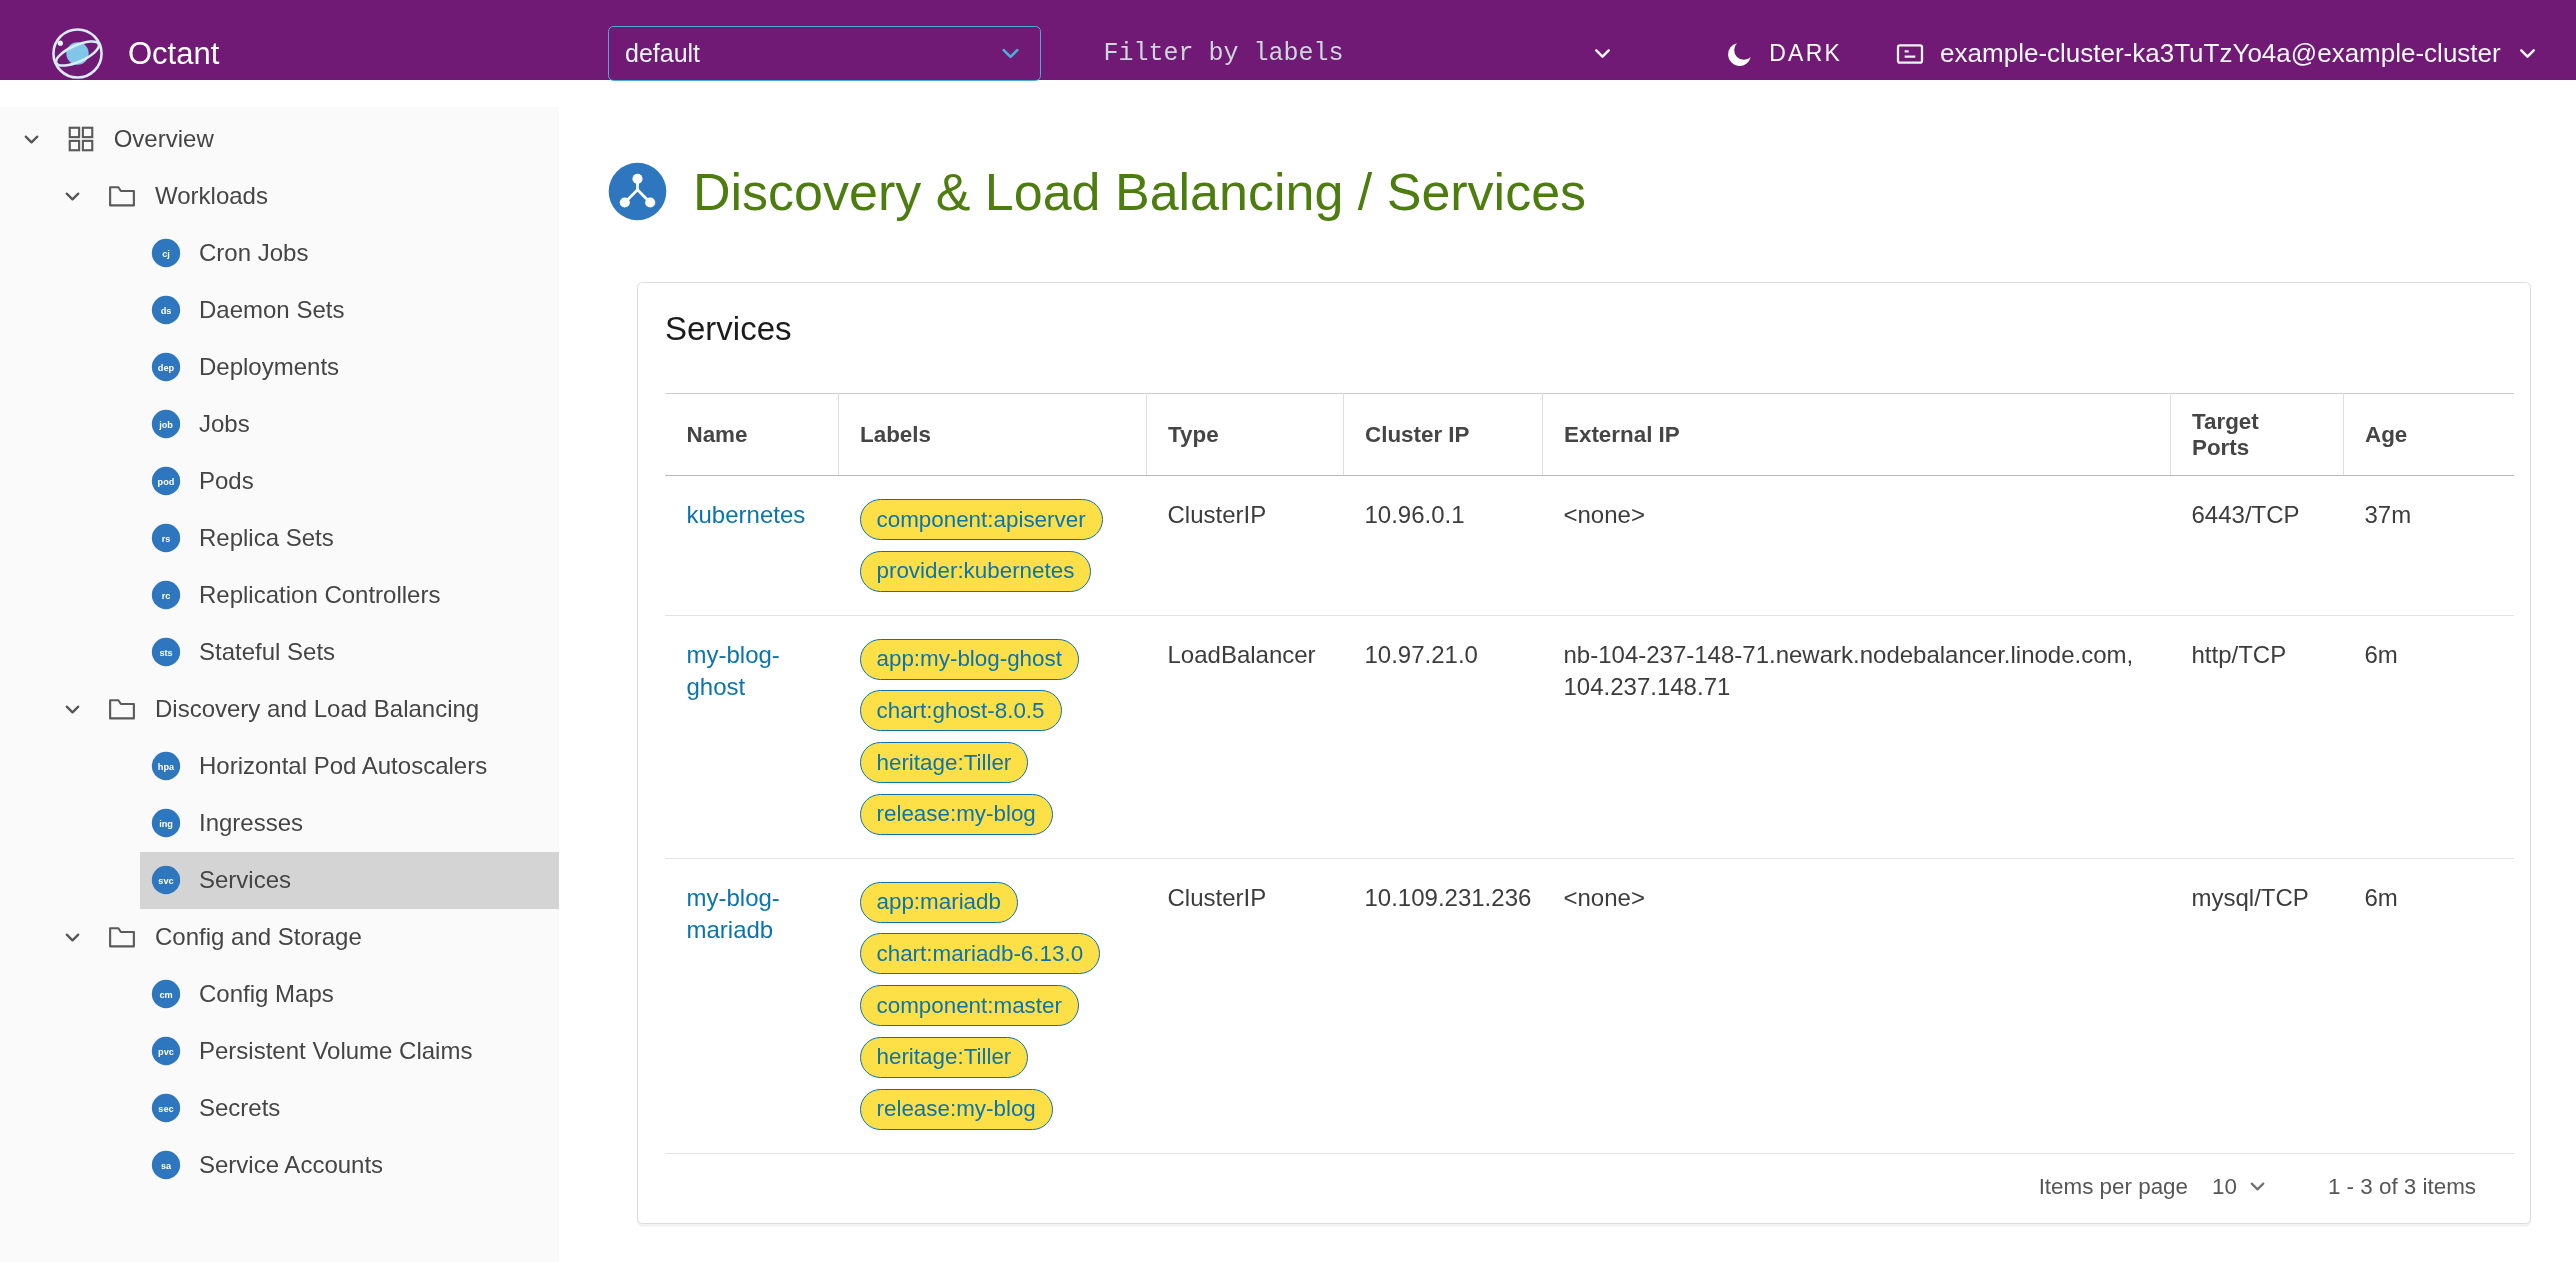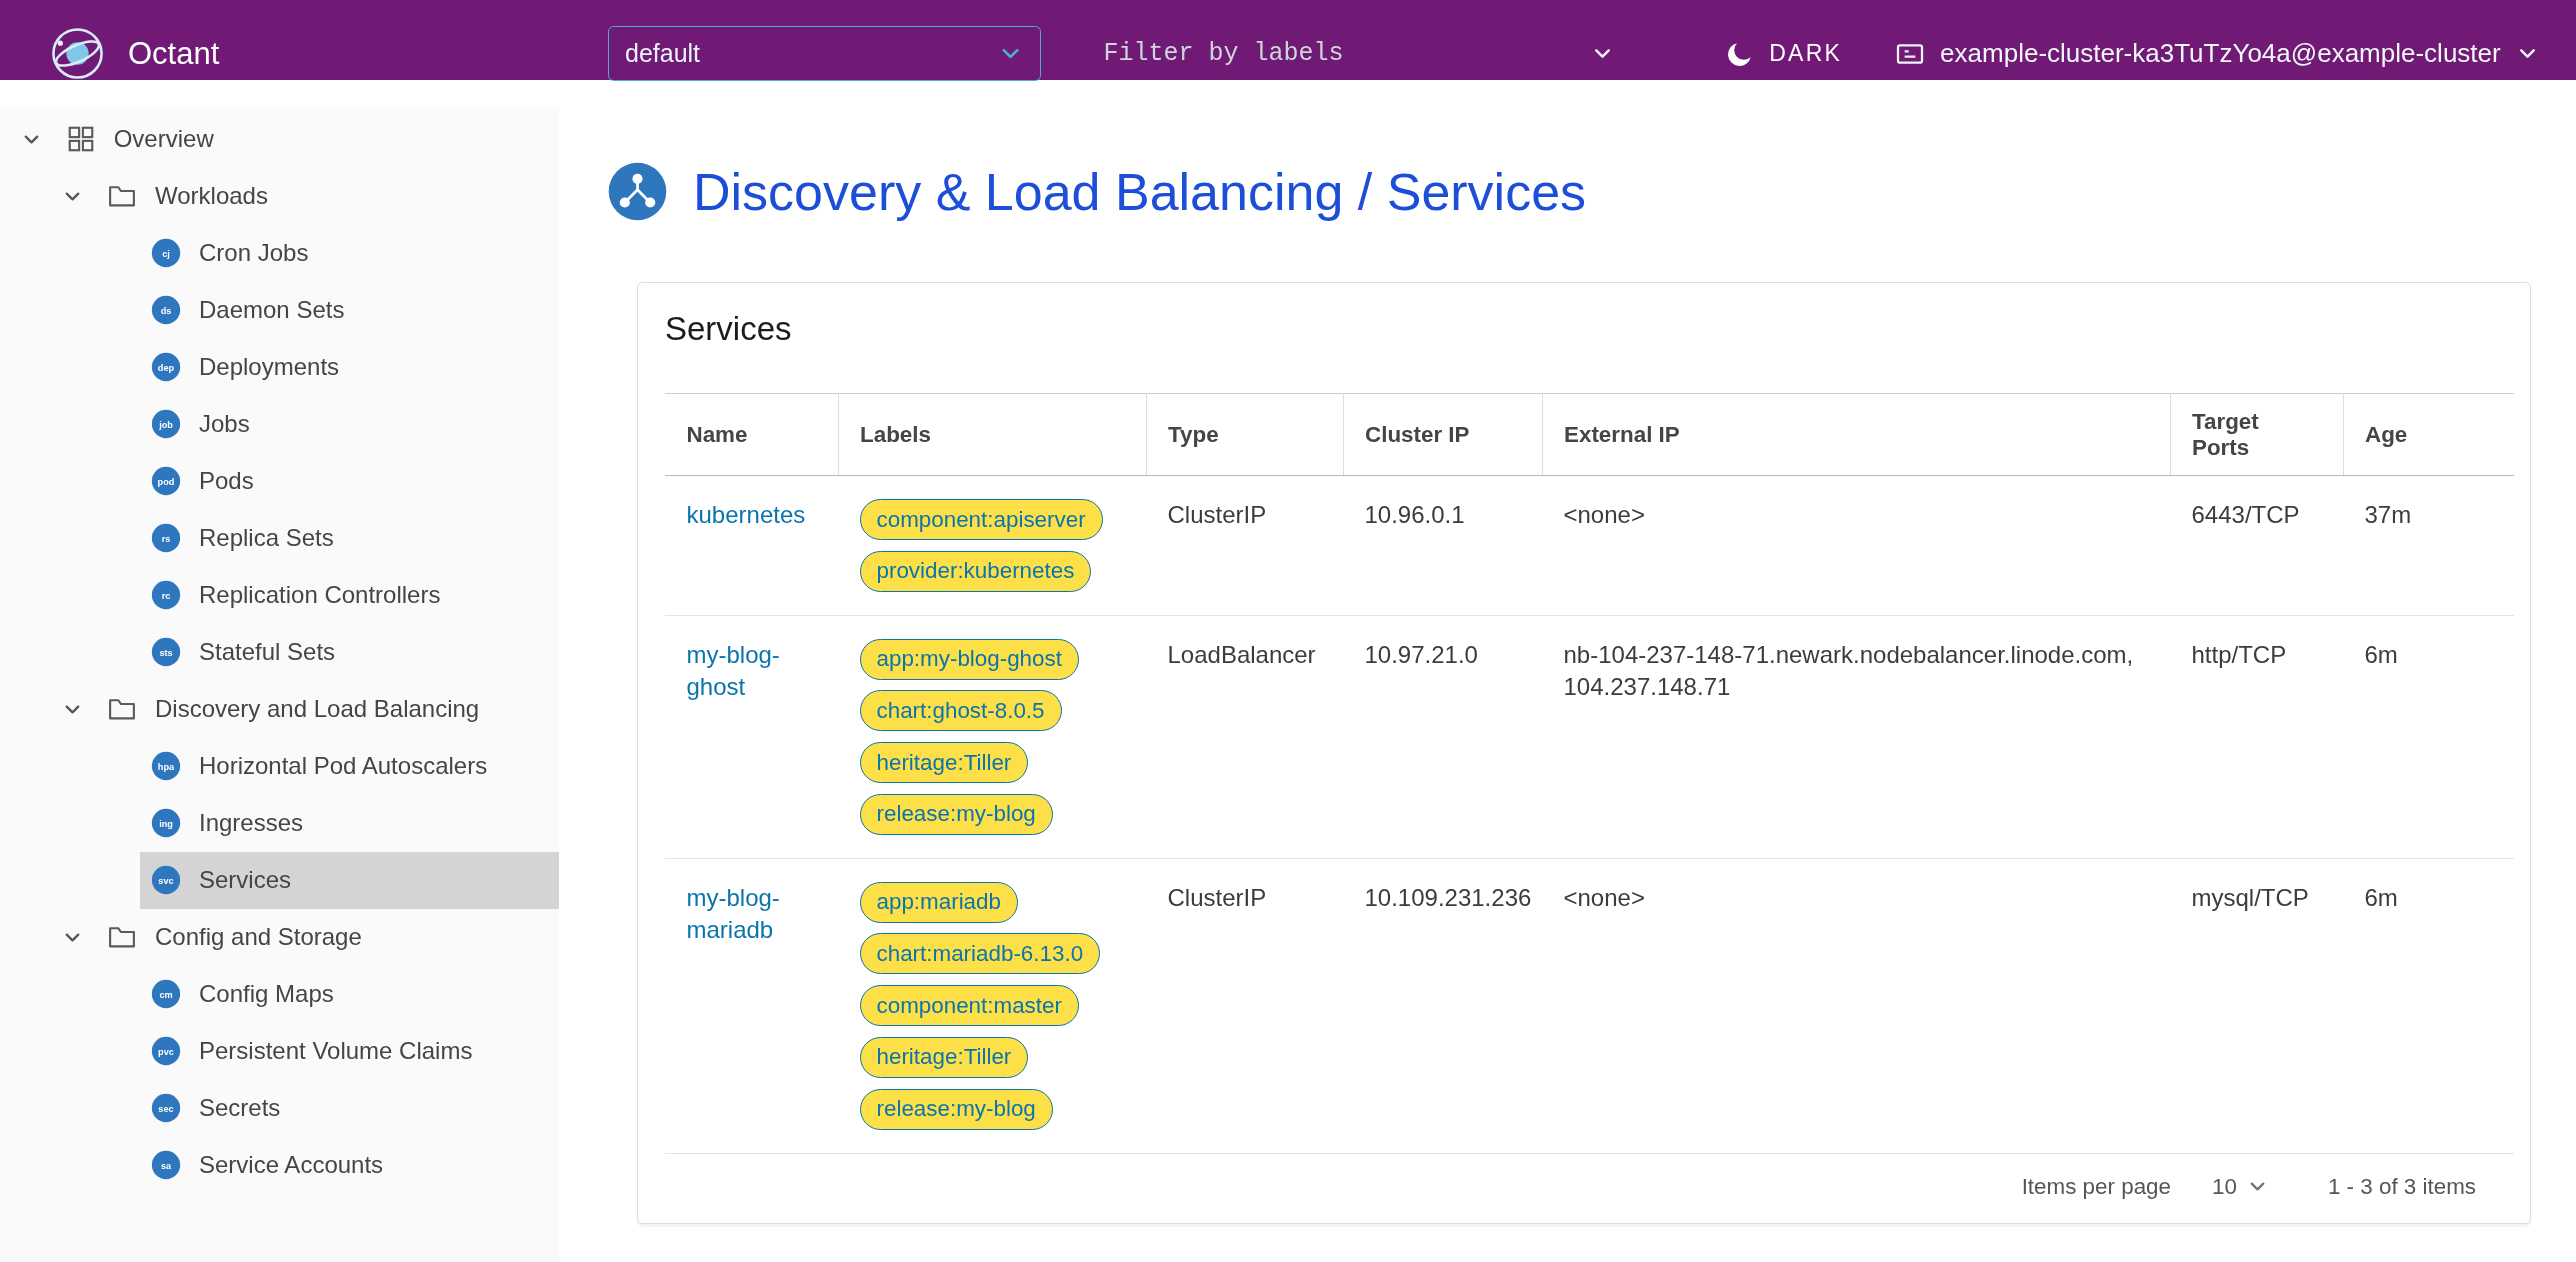--- a/index.html
+++ b/index.html
@@ -40,40 +40,40 @@
   .lvl0{padding-left:19.7px}
   .lvl1{padding-left:61px}
   .lvl1.no-chev{padding-left:107px}
   .lvl2{padding-left:151px}
   .nav-item.selected::before{content:"";position:absolute;left:140px;right:0;top:0;bottom:0;background:#d4d4d4;z-index:0}
 
   
   .main{position:absolute;top:107px;left:559px;width:2017px;height:1156px;background:#fff}
   .page-head{position:absolute;left:48px;top:54px;display:flex;align-items:center;gap:25px}
   .page-icon{width:61px;height:61px}
-  .page-title{font-size:52px;font-weight:400;color:#1d4ed8}
+  .page-title{font-size:52px;font-weight:400;color:#4d7c0f}
 
   .card{position:absolute;left:78px;top:175px;width:1894px;height:942px;background:#fff;border:1.8px solid #dcdcdc;border-radius:5.4px;
     box-shadow:0 2.7px 0 rgba(0,0,0,.05)}
   .card-title{margin:27px 0 0 27px;font-size:33px;font-weight:400;color:#1b1b1b}
 
   .table-wrap{margin:45px 20.6px 0 27px}
   table{width:1847px;border-collapse:collapse;table-layout:fixed}
   th{height:82px;vertical-align:middle;text-align:left;padding:0 27px 0 21.5px;font-size:22.4px;font-weight:700;color:#454545;
     border-top:1.8px solid #cccccc;border-bottom:1.8px solid #b9b9b9;border-right:1.8px solid #dedede}
   th:last-child{border-right:none}
   td{vertical-align:top;padding:23px 21.5px;font-size:24px;color:#3c3c3c;border-bottom:1.8px solid #e3e3e3;line-height:1.35}
   a.svc-link{color:#0b74ad;text-decoration:none;word-wrap:break-word;overflow-wrap:break-word}
   .pills{display:flex;flex-direction:column;align-items:flex-start;gap:10.7px}
   .pill{border:1.8px solid #0b74ad;color:#0b74ad;border-radius:25px;padding:4.5px 16px;font-size:22.4px;line-height:30px;
     background:#fde047;white-space:nowrap;cursor:pointer}
 
   .card-foot{position:absolute;left:0;right:0;bottom:0;height:73px;display:flex;align-items:center;justify-content:flex-end;
     padding-right:54px;color:#565656;font-size:22.4px}
-  .ipp-label{margin-right:41px}
+  .ipp-label{margin-right:24px}
   .ipp-select{display:flex;align-items:center;gap:9px;cursor:pointer;margin-right:59px;color:#565656}
   .range{color:#565656}
 </style>
 </head>
 <body>
 
 <svg width="0" height="0" style="position:absolute">
   <defs>
     <symbol id="i-chev" viewBox="0 0 24 24">
         <path d="M6 9l6 6 6-6" fill="none" stroke="currentColor" stroke-width="2.4" stroke-linecap="round" stroke-linejoin="round"></path>

